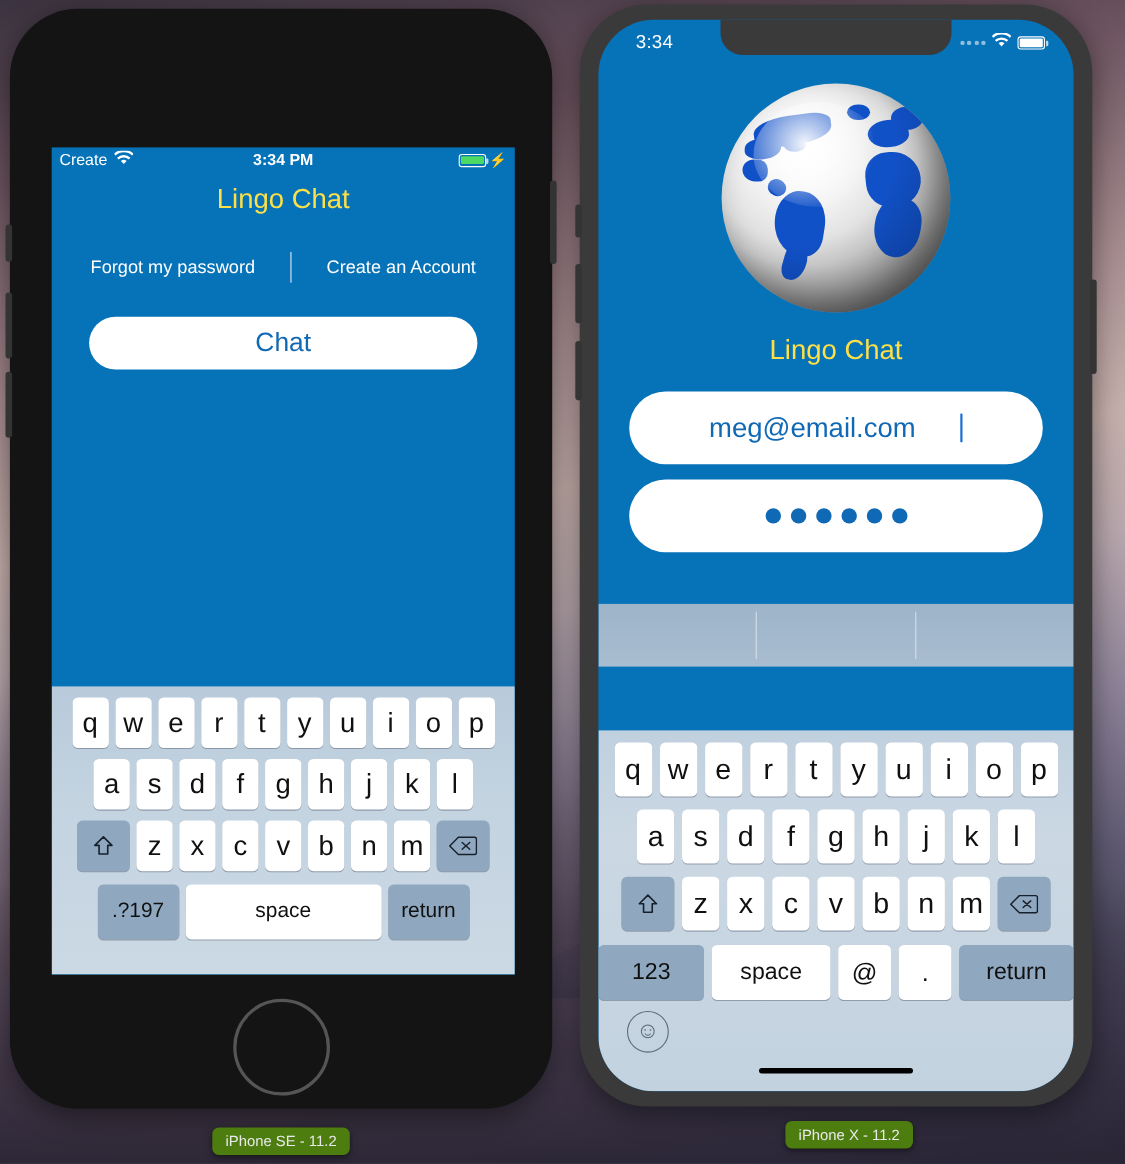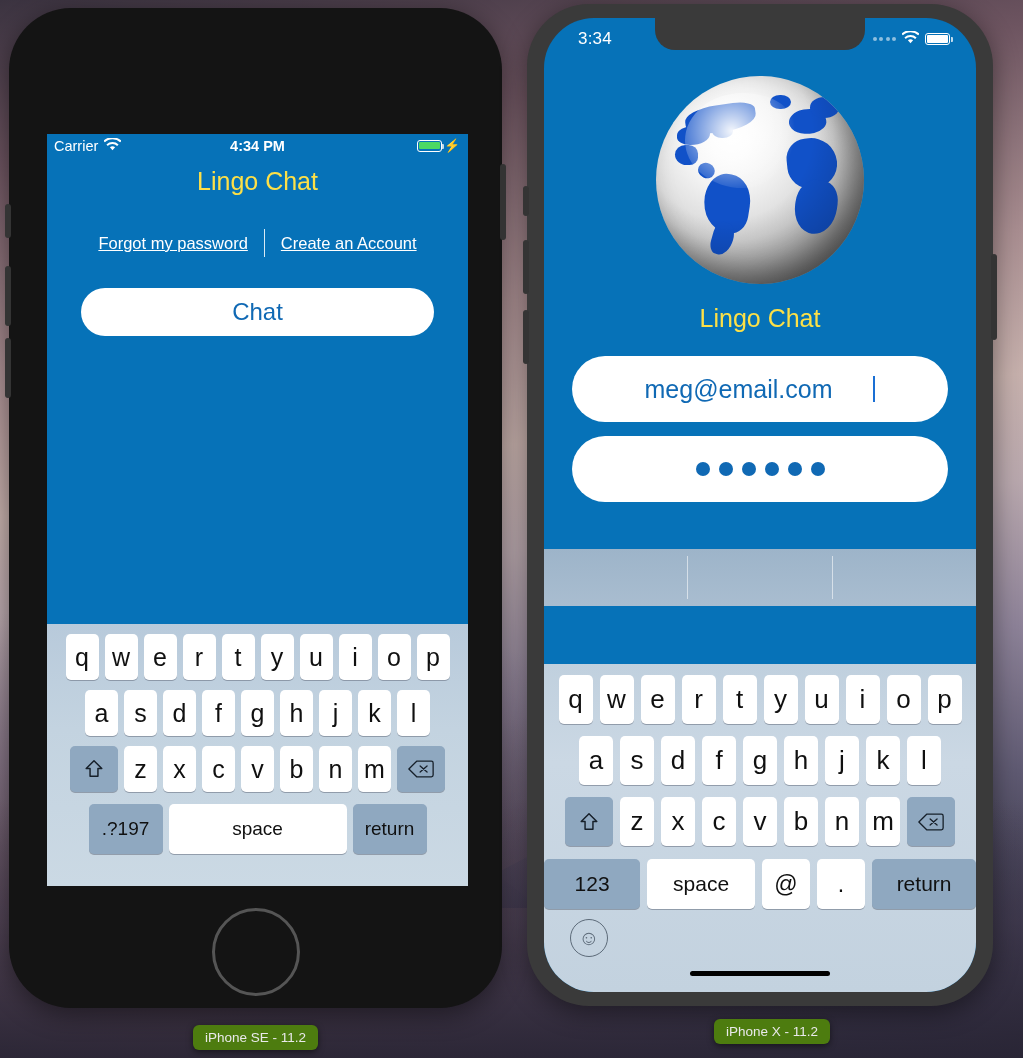--- a/index.html
+++ b/index.html
@@ -82,22 +82,22 @@
   #x .field{height:66px;margin:0 28px 0;font-size:25px;gap:40px;}
   #x .f2{margin-top:14px;}
 
   .dots{display:flex;gap:9px;}
   .dots i{display:block;width:13px;height:13px;border-radius:50%;background:#1069b4;}
   #x .dots i{width:14px;height:14px;}
 
   .caret{display:inline-block;width:2px;height:26px;background:#1a6fd4;margin-left:1px;
     vertical-align:middle;}
 
-  .links{display:flex;align-items:center;justify-content:center;gap:16px;
-    color:#fff;font-size:16.5px;margin-top:33px;text-decoration:underline;}
+  .links{display:flex;align-items:center;justify-content:center;gap:32px;
+    color:#fff;font-size:16.5px;margin-top:33px;}
   .links .sep{width:1px;height:28px;background:rgba(255,255,255,.85);}
   .links span{cursor:default;}
 
   .loginbtn{background:#fff;border-radius:999px;height:48px;margin:31px 34px 0;
     display:flex;align-items:center;justify-content:center;color:#1069b4;font-size:24px;}
 
   
   .globe-wrap{display:flex;justify-content:center;padding-top:14px;}
   .globe{position:relative;width:208px;height:208px;border-radius:50%;
     background:radial-gradient(circle at 36% 30%, #ffffff 0%, #f2f2f2 26%, #d6d6d6 52%, #9d9d9d 74%, #6f6f6f 90%, #4f4f4f 100%);
@@ -175,30 +175,30 @@
     <div class="body"></div>
     <div class="btn-side" style="left:-4px;top:196px;width:6px;height:34px;"></div>
     <div class="btn-side" style="left:-4px;top:258px;width:6px;height:60px;"></div>
     <div class="btn-side" style="left:-4px;top:330px;width:6px;height:60px;"></div>
     <div class="btn-side" style="right:-4px;top:156px;width:6px;height:76px;"></div>
 
     <div class="screen">
 
       <div class="sb-se">
         <div class="left">
-          <span>Carrier</span>
+          <span>Create</span>
           <span>
             <svg width="17" height="13" viewBox="0 0 17 13">
                 <path d="M8.5 12.2 5.9 9.3a3.9 3.9 0 0 1 5.2 0Z" fill="#fff"></path>
                 <path d="M8.5 6.1c-1.8 0-3.4.7-4.6 1.9L2.4 6.4A9 9 0 0 1 8.5 4a9 9 0 0 1 6.1 2.4l-1.5 1.6a6.5 6.5 0 0 0-4.6-1.9Z" fill="#fff"></path>
                 <path d="M8.5 1.3c-2.9 0-5.6 1.1-7.6 3L-.6 2.8A12.6 12.6 0 0 1 8.5-.8c3.5 0 6.7 1.4 9.1 3.6l-1.5 1.5a10.7 10.7 0 0 0-7.6-3Z" fill="#fff"></path>
               </svg>
           </span>
         </div>
-        <div class="mid">4:34 PM</div>
+        <div class="mid">3:34 PM</div>
         <div class="right">
           <span class="batt">
               <i style="background:#4cd964;width:100%;"></i>
             </span>
           <span class="bolt">⚡</span>
         </div>
       </div>
 
       <div class="app-title">Lingo Chat</div>
 

